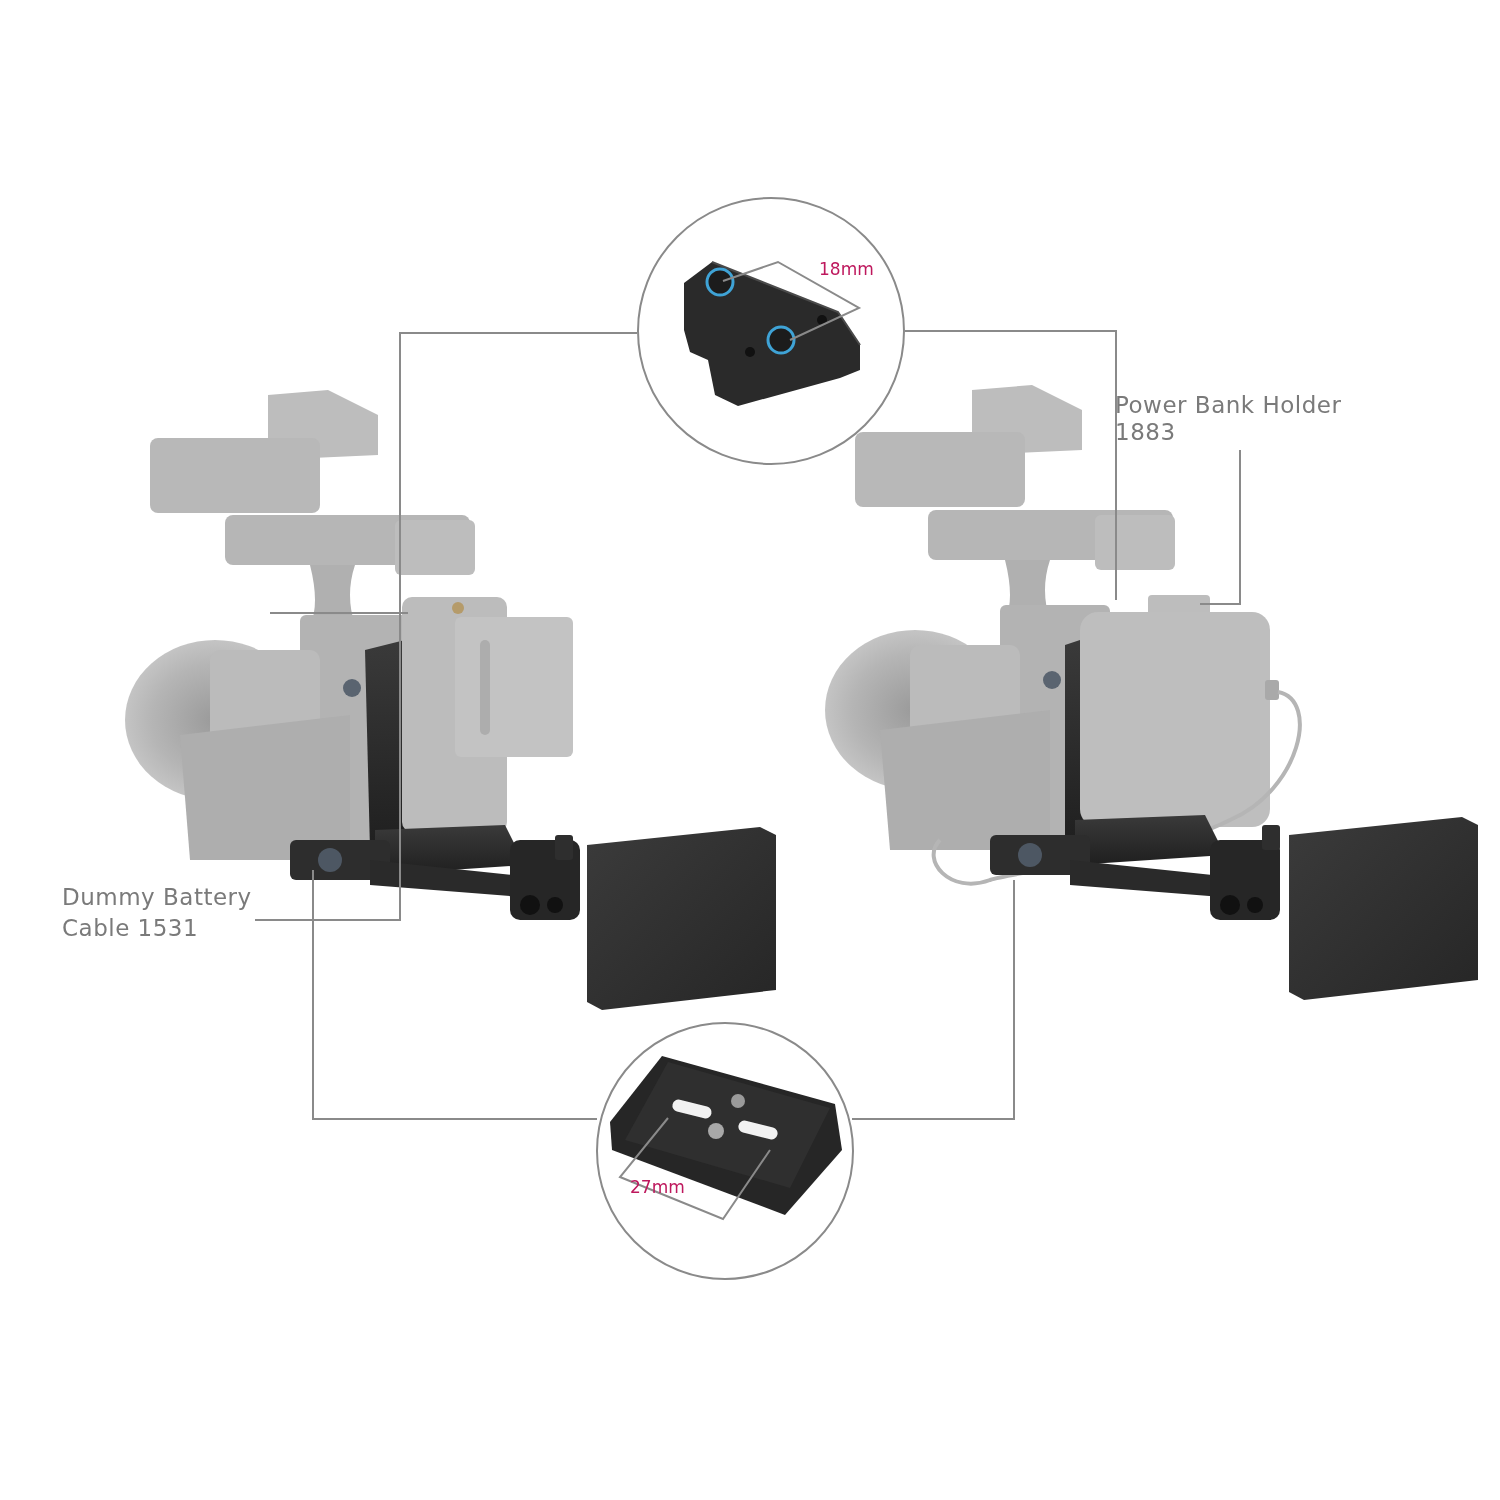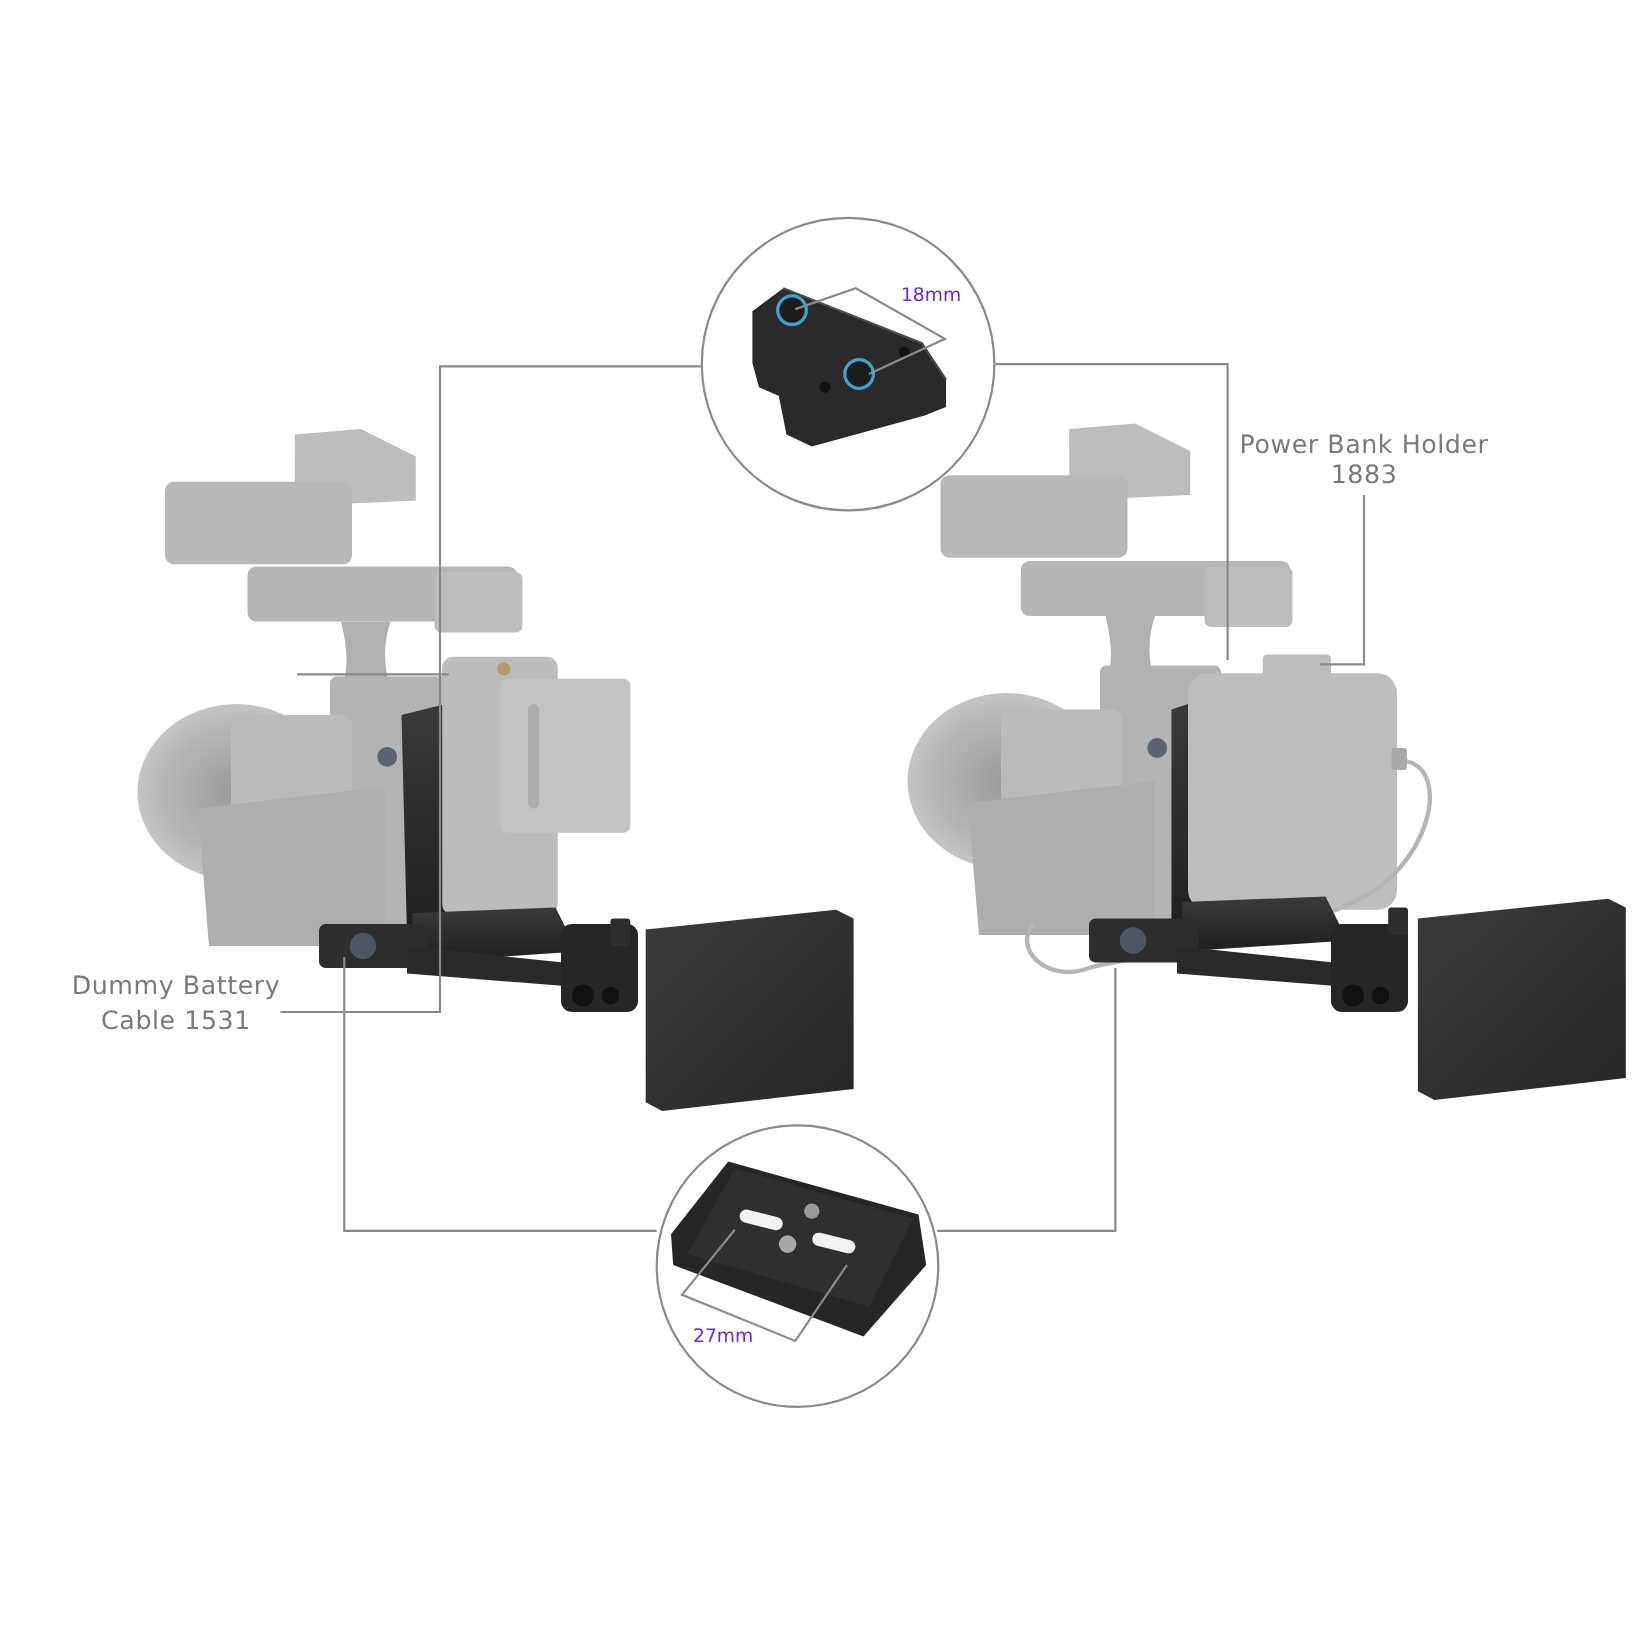--- a/index.html
+++ b/index.html
@@ -1,20 +1,20 @@
 <!DOCTYPE html>
 <html><head>
 <meta charset="utf-8">
 <style>
   html,body{margin:0;padding:0;background:#ffffff;}
   body{width:1500px;height:1500px;position:relative;overflow:hidden;font-family:"DejaVu Sans","Liberation Sans",sans-serif;}
   .stage{position:absolute;left:0;top:0;width:1500px;height:1500px;}
   svg.lines{position:absolute;left:0;top:0;width:1500px;height:1500px;}
-  .label{position:absolute;color:#7a7a7a;font-size:23px;line-height:31px;letter-spacing:0.5px;text-align:center;white-space:nowrap;}
-  .dim{position:absolute;color:#6d28d9;font-size:17px;}
+  .label{position:absolute;color:#7a7a7a;font-size:23px;line-height:31px;letter-spacing:0.5px;text-align:left;white-space:nowrap;}
+  .dim{position:absolute;color:#be185d;font-size:17px;}
 </style>
 </head>
 <body>
 
 <div class="stage">
 
 <svg class="lines" viewBox="0 0 1500 1500">
   <defs>
     <linearGradient id="dark" x1="0" y1="0" x2="0" y2="1">
       <stop offset="0" stop-color="#3a3a3a"></stop>
@@ -137,15 +137,15 @@
   <div>Dummy Battery</div>
   <div>Cable 1531</div>
 </div>
 
 <div class="label" style="left:1115px;top:392px;width:250px;line-height:27px;">
   <div>Power Bank Holder</div>
   <div>1883</div>
 </div>
 
 <div class="dim" style="left:819px;top:259px;">18mm</div>
-<div class="dim" style="left:630px;top:1205px;">27mm</div>
+<div class="dim" style="left:630px;top:1177px;">27mm</div>
 
 </div>
 
 </body></html>

